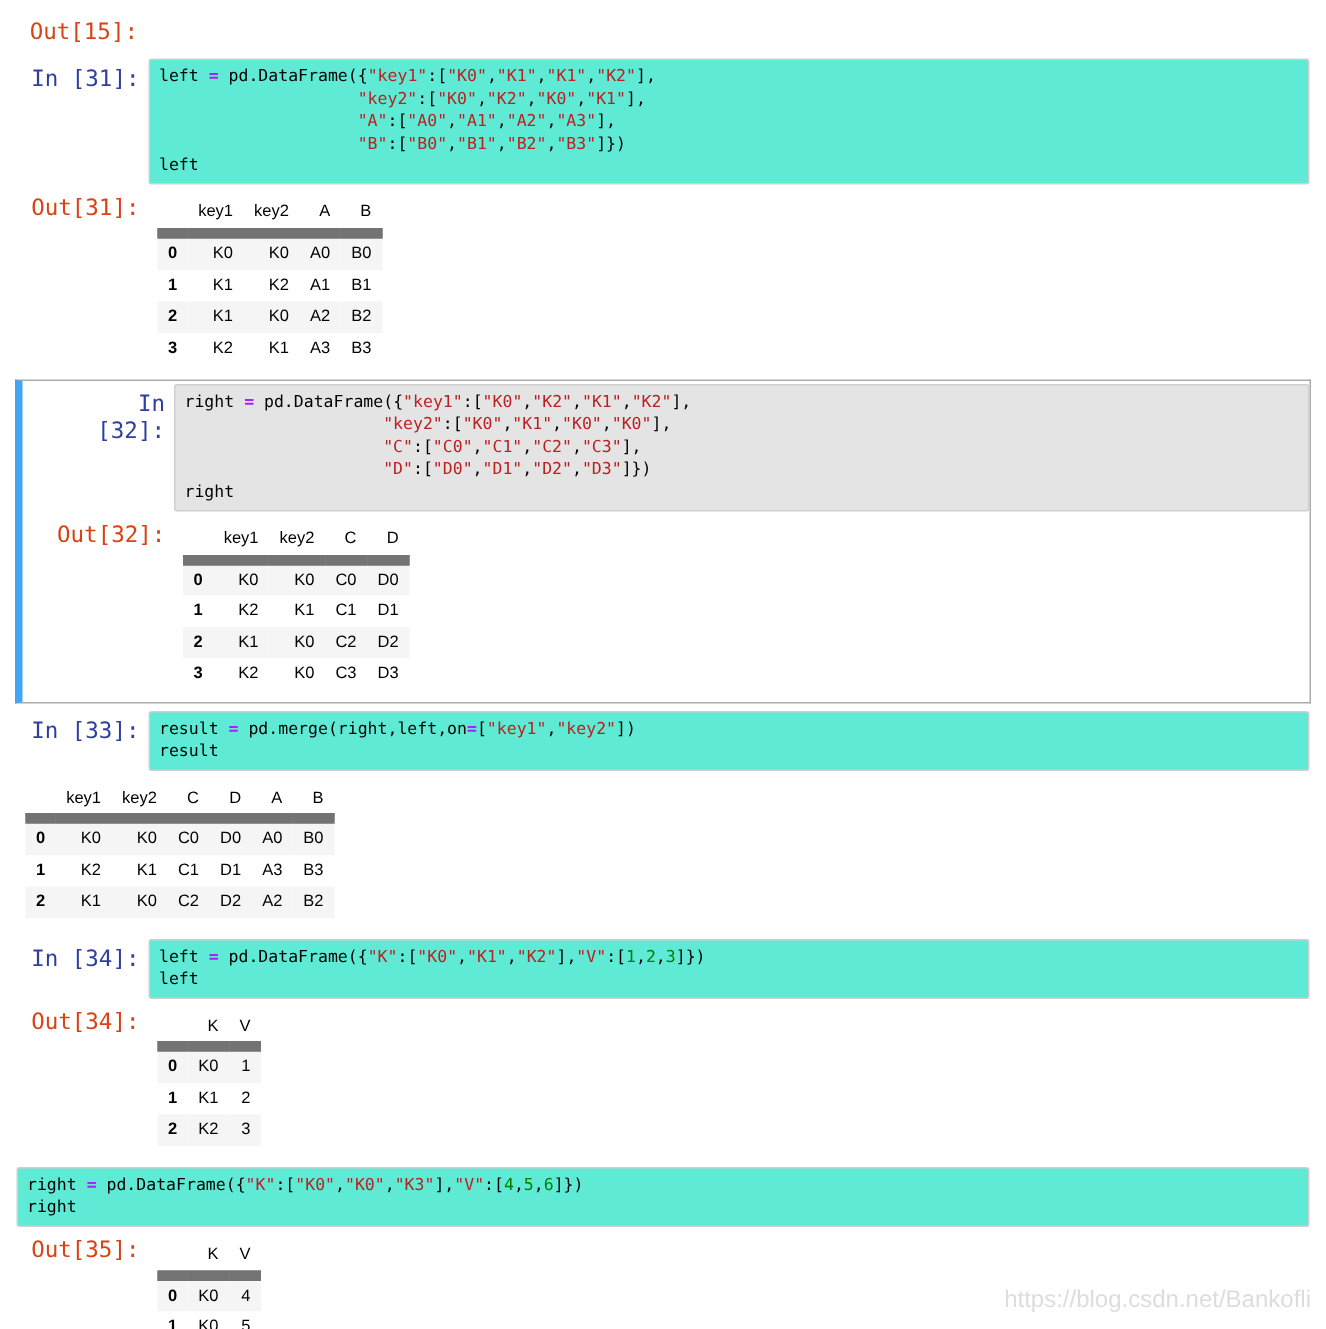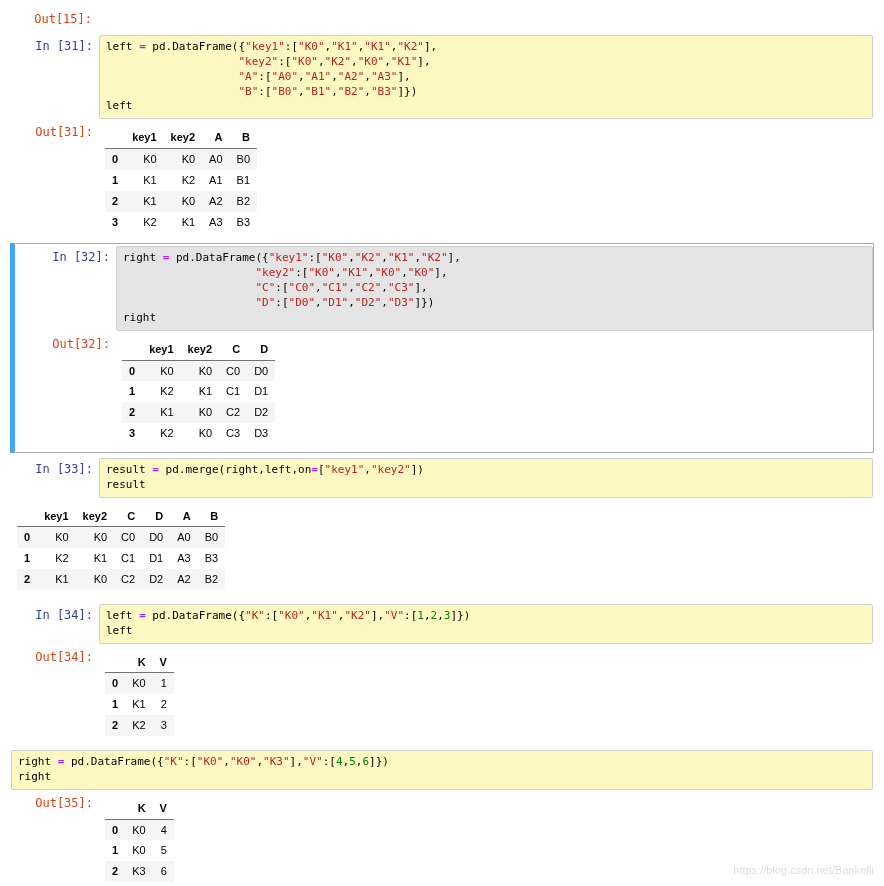--- a/index.html
+++ b/index.html
@@ -1,35 +1,35 @@
 <!DOCTYPE html>
 <html><head>
 <meta charset="utf-8">
 <style>
 body{margin:0;background:#fff;font-family:Arial,Helvetica,sans-serif;font-size:11px;color:#000;padding:8px 10px}
 .cell{display:flex;margin-bottom:2px}
-.prompt{width:76px;flex:0 0 76px;text-align:right;padding:4px 6px;font-family:monospace;font-size:12px;letter-spacing:0}
+.prompt{width:76px;flex:0 0 76px;text-align:right;padding:4px 6px;font-family:monospace;font-size:15px;letter-spacing:0}
 .prompt-in{color:#303F9F}
 .prompt-out{color:#D84315}
-.input-area{flex:1;background:#fef9c3;border:1px solid #cfcfcf;border-radius:2px;padding:4px 6px;font-family:monospace;font-size:11px;line-height:1.35}
+.input-area{flex:1;background:#5eead4;border:1px solid #cfcfcf;border-radius:2px;padding:4px 6px;font-family:monospace;font-size:11px;line-height:1.35}
 .input-area.selected{background:#e4e4e4}
 .output-area{flex:1;padding:4px 6px;font-family:monospace;font-size:11px;line-height:1.35}
 .cell-wrap{border:1px solid transparent;padding:2px 0;margin-bottom:2px}
 .cell-wrap.selected{border:1px solid #ababab;border-left:5px solid #42A5F5;padding-left:17px}
 .cell-wrap.selected .prompt{width:72px;flex:0 0 72px}
 .op{color:#AA22FF;font-weight:bold}
 .str{color:#BA2121}
 .num{color:#008000}
 table.dataframe{border-collapse:collapse;font-family:Arial,Helvetica,sans-serif;font-size:11px;color:#000;margin-top:2px}
 table.dataframe th,table.dataframe td{padding:3px 7px;text-align:right;border:none}
-table.dataframe thead th{border-bottom:1px solid #737373;font-weight:bold}
+table.dataframe thead th{border-bottom:7px solid #737373;font-weight:normal}
 table.dataframe tbody th{font-weight:bold}
 table.dataframe tbody tr:nth-child(odd){background:#f5f5f5}
 table.dataframe tbody tr:nth-child(even){background:#fff}
-.watermark{position:fixed;bottom:10px;right:10px;color:#ddd;font-size:11px;pointer-events:none}
+.watermark{position:fixed;bottom:10px;right:10px;color:#ddd;font-size:16px;pointer-events:none}
 pre{margin:0;font-family:monospace}
 .topout{color:#666;padding-left:4px}
 </style>
 </head>
 <body>
 
 <div id="root">
     <div class="cell">
       <div class="prompt prompt-out">Out[15]:</div>
     </div>

